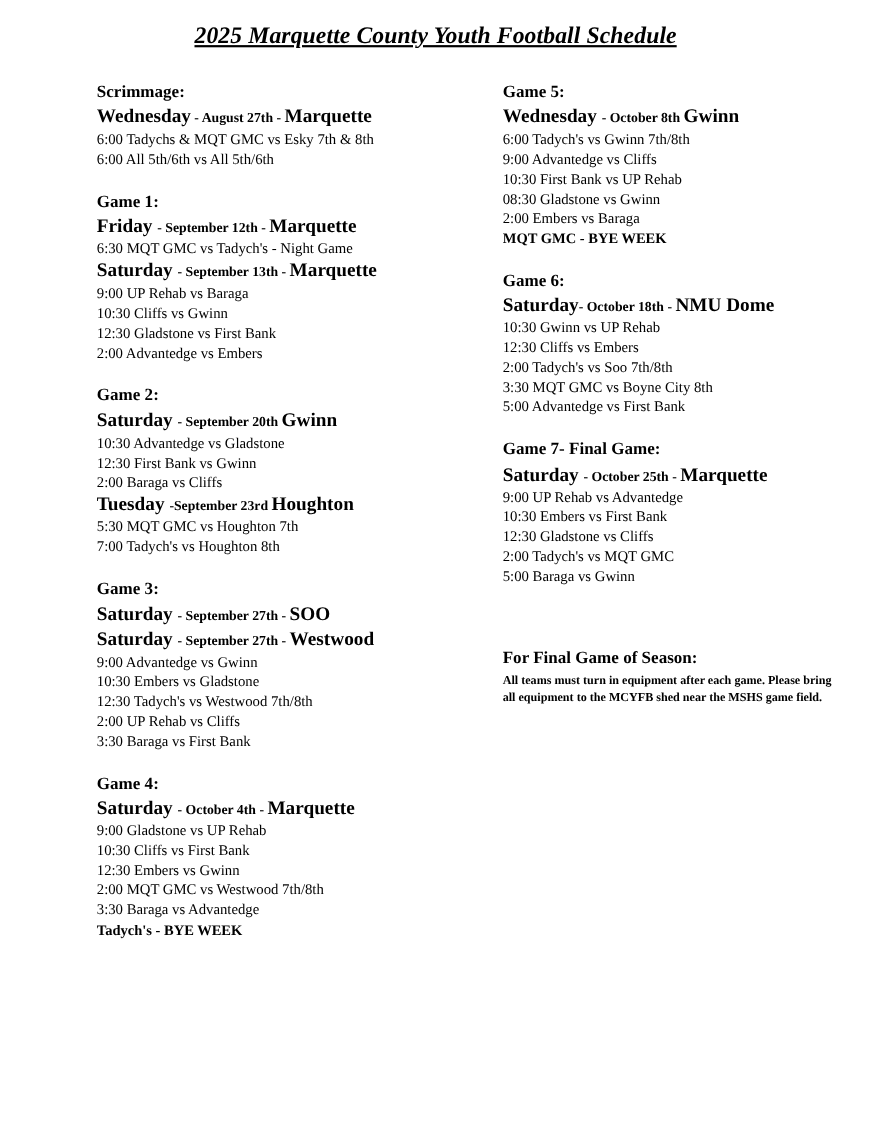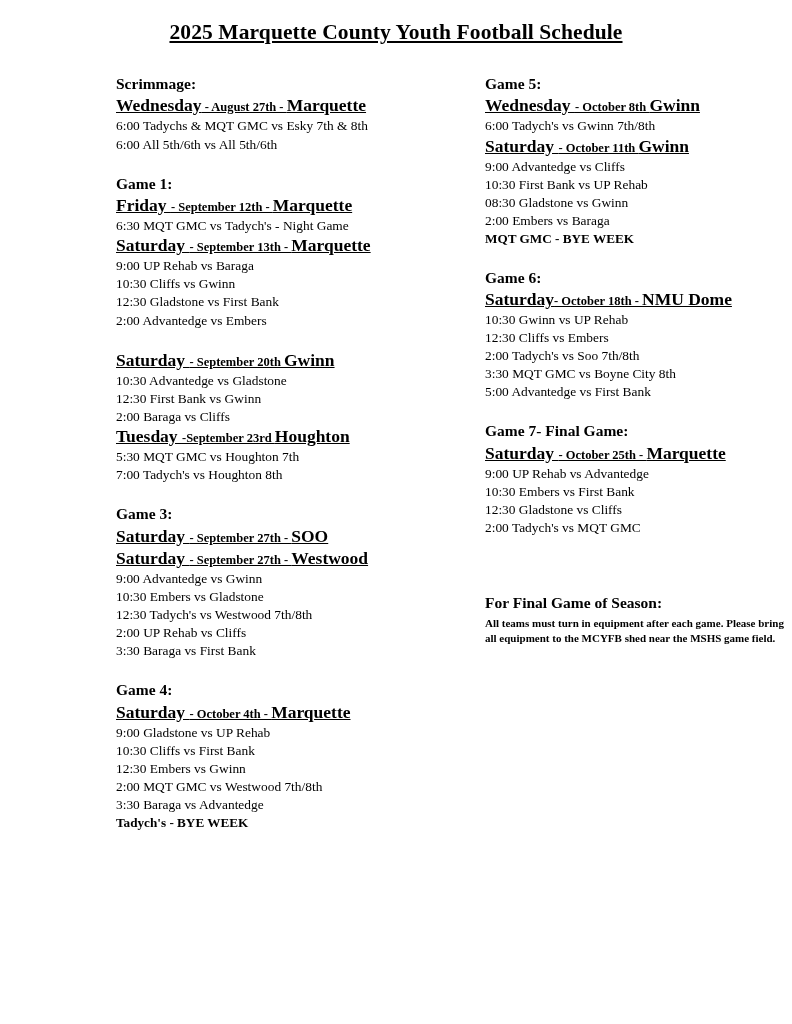--- a/index.html
+++ b/index.html
@@ -30,33 +30,33 @@
     text-align: center;
     font-size: 21.5px;
     font-weight: bold;
     letter-spacing: 0.1px;
     margin: 0;
     padding-top: 20px;
   }
   .doc-title span {
     text-decoration: underline;
     text-underline-offset: 2px;
+    font-style: italic;
   }
 
   
   .columns {
     position: absolute;
     top: 74px;
     left: 0;
     width: 792px;
   }
   .col {
     position: absolute;
     top: 0;
-    margin-left: 28px;
   }
   .col-left  { left: 88px;  width: 330px; }
   .col-right { left: 457px; width: 320px; }
 
   
   .block { margin-bottom: 0; }
   .block-spacer { height: 20px; }
 
   .game-title {
     font-size: 15.5px;
@@ -67,21 +67,20 @@
   }
 
   
   .date-header {
     margin: 0 0 1px 0;
     line-height: 1.22;
     white-space: nowrap;
     font-weight: bold;
   }
   .date-header .u {
-    text-decoration: underline;
     text-underline-offset: 1px;
   }
   .dh-day {
     font-size: 17.5px;
     font-weight: bold;
   }
   .dh-date {
     font-size: 12.5px;
     font-weight: bold;
   }
@@ -145,20 +144,21 @@
           <div class="date-header"><span class="u"><span class="dh-day">Friday </span><span class="dh-date">- September 12th - </span><span class="dh-loc">Marquette</span></span></div>
           <div class="entry">6:30 MQT GMC vs Tadych's - Night Game</div>
           <div class="date-header"><span class="u"><span class="dh-day">Saturday </span><span class="dh-date">- September 13th - </span><span class="dh-loc">Marquette</span></span></div>
           <div class="entry">9:00 UP Rehab vs Baraga</div>
           <div class="entry">10:30 Cliffs vs Gwinn</div>
           <div class="entry">12:30 Gladstone vs First Bank</div>
           <div class="entry">2:00 Advantedge vs Embers</div>
         </div>
         <div class="block-spacer"></div>
         <div class="block">
+          <div class="game-title">Game 2:</div>
           <div class="date-header"><span class="u"><span class="dh-day">Saturday </span><span class="dh-date">- September 20th </span><span class="dh-loc">Gwinn</span></span></div>
           <div class="entry">10:30 Advantedge vs Gladstone</div>
           <div class="entry">12:30 First Bank vs Gwinn</div>
           <div class="entry">2:00 Baraga vs Cliffs</div>
           <div class="date-header"><span class="u"><span class="dh-day">Tuesday </span><span class="dh-date">-September 23rd </span><span class="dh-loc">Houghton</span></span></div>
           <div class="entry">5:30 MQT GMC vs Houghton 7th</div>
           <div class="entry">7:00 Tadych's vs Houghton 8th</div>
         </div>
         <div class="block-spacer"></div>
         <div class="block">
@@ -182,21 +182,20 @@
           <div class="entry">3:30 Baraga vs Advantedge</div>
           <div class="entry bold">Tadych's - BYE WEEK</div>
         </div>
         <div class="block-spacer"></div>
       </div>
     <div class="col col-right" id="col-right">
         <div class="block">
           <div class="game-title">Game 5:</div>
           <div class="date-header"><span class="u"><span class="dh-day">Wednesday </span><span class="dh-date">- October 8th </span><span class="dh-loc">Gwinn</span></span></div>
           <div class="entry">6:00 Tadych's vs Gwinn 7th/8th</div>
-          <div class="date-header"><span class="u"><span class="dh-day">Saturday </span><span class="dh-date">- October 11th </span><span class="dh-loc">Gwinn</span></span></div>
           <div class="entry">9:00 Advantedge vs Cliffs</div>
           <div class="entry">10:30 First Bank vs UP Rehab</div>
           <div class="entry">08:30 Gladstone vs Gwinn</div>
           <div class="entry">2:00 Embers vs Baraga</div>
           <div class="entry bold">MQT GMC - BYE WEEK</div>
         </div>
         <div class="block-spacer"></div>
         <div class="block">
           <div class="game-title">Game 6:</div>
           <div class="date-header"><span class="u"><span class="dh-day">Saturday</span><span class="dh-date">- October 18th - </span><span class="dh-loc">NMU Dome</span></span></div>
@@ -207,20 +206,21 @@
           <div class="entry">5:00 Advantedge vs First Bank</div>
         </div>
         <div class="block-spacer"></div>
         <div class="block">
           <div class="game-title">Game 7- Final Game:</div>
           <div class="date-header"><span class="u"><span class="dh-day">Saturday </span><span class="dh-date">- October 25th - </span><span class="dh-loc">Marquette</span></span></div>
           <div class="entry">9:00 UP Rehab vs Advantedge</div>
           <div class="entry">10:30 Embers vs First Bank</div>
           <div class="entry">12:30 Gladstone vs Cliffs</div>
           <div class="entry">2:00 Tadych's vs MQT GMC</div>
+          <div class="entry">5:00 Baraga vs Gwinn</div>
         </div>
         <div class="block-spacer"></div>
         <div style="height: 36px;"></div>
         <div class="notice">
           <div class="notice-title"><span>For Final Game of Season:</span></div>
           <div class="notice-body">All teams must turn in equipment after each game. Please bring all equipment to the MCYFB shed near the MSHS game field.</div>
         </div>
       </div>
   </div>
 

